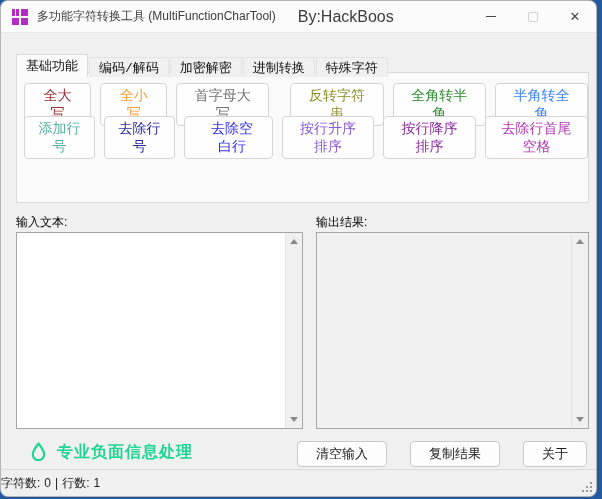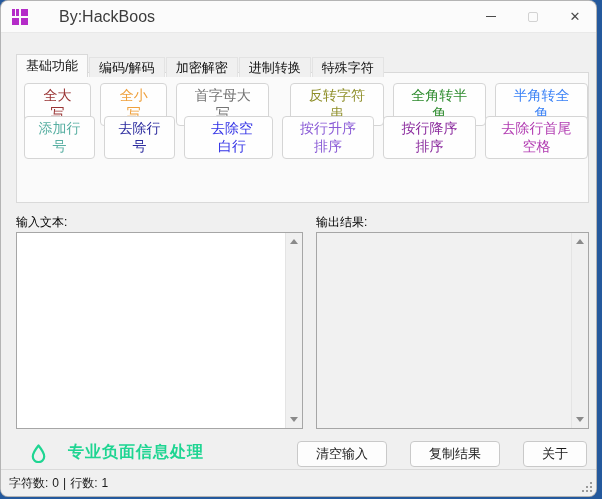--- a/index.html
+++ b/index.html
@@ -22,21 +22,21 @@
   .title-text { font-size:12px; color:#3C3C3C; }
   .byline { font-size:16px; color:#3C3C3C; margin-left:22px; }
   .win-controls { margin-left:auto; display:flex; height:100%; }
   .win-btn { width:42px; height:100%; display:flex; align-items:center; justify-content:center; }
   .min-glyph { width:10px; height:1px; background:#4A4A4A; display:block; }
   .max-glyph { width:10px; height:10px; border:1px solid #D2D2D2; border-radius:2px; display:block; }
   .close-glyph { font-size:13px; color:#4A4A4A; line-height:1; }
   
   .tabbar { position:absolute; left:15px; top:53px; display:flex; align-items:flex-end; z-index:2; }
   .tab { height:20px; padding:8px 9px; font-size:13px; color:#111; display:flex; align-items:center;
-    border:1px solid #E3E3E3; border-bottom:none; background:#F0F0F0; cursor:default; }
+    border:1px solid #E3E3E3; border-bottom:none; background:#F0F0F0; cursor:default;font-family:Liberation Mono, monospace; }
   .tab + .tab { margin-left:1px; }
   .tab.active { height:23px; background:#FAFAFA; border-color:#D9D9D9; position:relative; }
   .tab.active::after { content:""; position:absolute; left:0; right:0; bottom:-1px; height:2px; background:#FAFAFA; }
   
   .panel { position:absolute; left:15px; top:71px; width:573px; height:131px;
     background:#FAFAFA; border:1px solid #D9D9D9; }
   .btn-row { position:absolute; left:7px; display:flex; gap:9px; }
   .btn-row.r1 { top:10px; }
   .btn-row.r2 { top:43px; }
   .fn-btn { height:43px; padding:0 13px; background:#FEFEFE; border:1px solid #D5D5D5;
@@ -53,30 +53,30 @@
     background:#F0F0F0; border-left:1px solid #E4E4E4; }
   .sb-arrow { position:absolute; left:0; width:16px; height:17px; display:flex;
     align-items:center; justify-content:center; }
   .sb-arrow.up { top:0; }
   .sb-arrow.down { bottom:0; }
   .tri-up { width:0; height:0; border-left:4px solid transparent; border-right:4px solid transparent;
     border-bottom:5px solid #8A8A8A; }
   .tri-down { width:0; height:0; border-left:4px solid transparent; border-right:4px solid transparent;
     border-top:5px solid #8A8A8A; }
   
-  .brand { position:absolute; left:30px; top:441px; display:flex; align-items:flex-end; gap:22px; }
+  .brand { position:absolute; left:30px; top:441px; display:flex; align-items:flex-start; gap:11px; }
   .brand-text { font-size:16px; font-weight:bold; letter-spacing:1px; }
   .footer-btns { position:absolute; right:9px; top:440px; display:flex; gap:23px; }
   .footer-btn { height:26px; background:#FDFDFD; border:1px solid #C9C9C9; border-radius:4px;
     font-size:13px; color:#1A1A1A; display:flex; align-items:center; justify-content:center;
     padding:0 18px; cursor:pointer; font-family:"Liberation Sans","DejaVu Sans",sans-serif; }
   
   .statusbar { position:absolute; left:0; bottom:0; width:100%; height:27px; background:#F0F0F0;
     border-top:1px solid #DADADA; display:flex; align-items:center; font-size:12px; color:#1A1A1A;
-    padding-left:8px; }
+    }
   .statusbar span { margin-right:4px; }
   .grip { position:absolute; right:3px; bottom:3px; width:13px; height:13px; }
   .grip i { position:absolute; width:2px; height:2px; background:#9A9A9A; }
   .grip i:nth-child(1){ right:1px; bottom:1px; }
   .grip i:nth-child(2){ right:5px; bottom:1px; }
   .grip i:nth-child(3){ right:9px; bottom:1px; }
   .grip i:nth-child(4){ right:1px; bottom:5px; }
   .grip i:nth-child(5){ right:5px; bottom:5px; }
   .grip i:nth-child(6){ right:1px; bottom:9px; }
 </style>
@@ -89,20 +89,21 @@
     <div class="titlebar">
       <div class="app-icon">
         <span class="split">
             <i></i>
             <i></i>
           </span>
         <span class="tile"></span>
         <span class="tile"></span>
         <span class="tile"></span>
       </div>
+      <span class="title-text">多功能字符转换工具 (MultiFunctionCharTool)</span>
       <span class="byline">By:HackBoos</span>
       <div class="win-controls">
         <div class="win-btn">
           <span class="min-glyph"></span>
         </div>
         <div class="win-btn">
           <span class="max-glyph"></span>
         </div>
         <div class="win-btn">
           <span class="close-glyph">✕</span>

